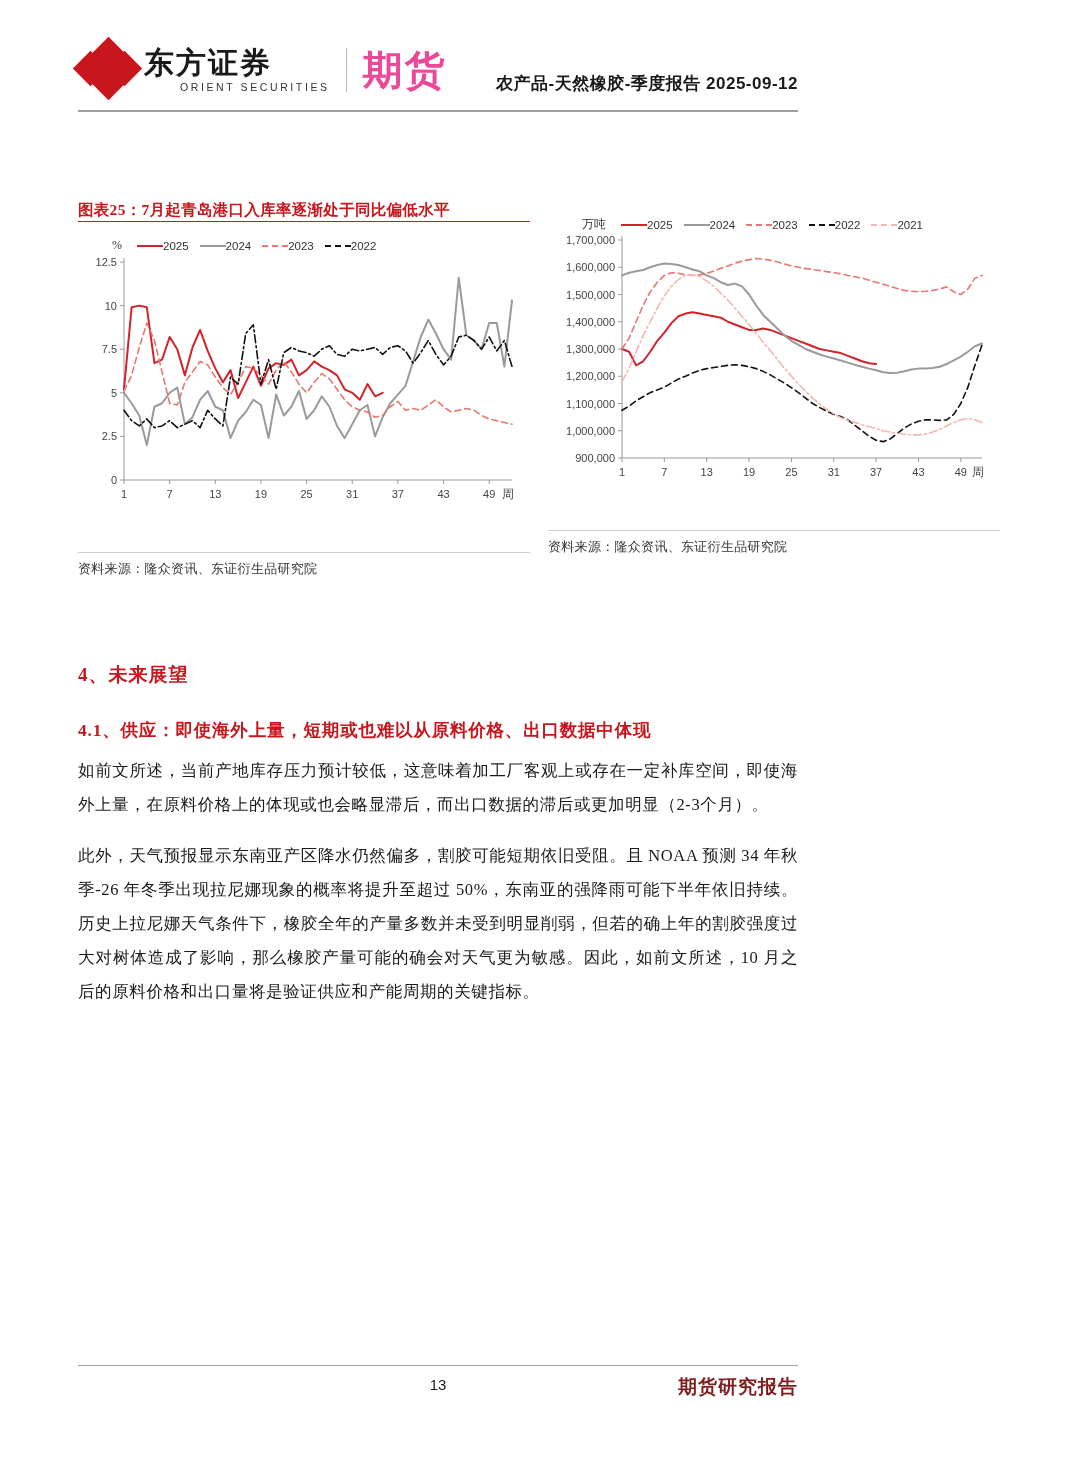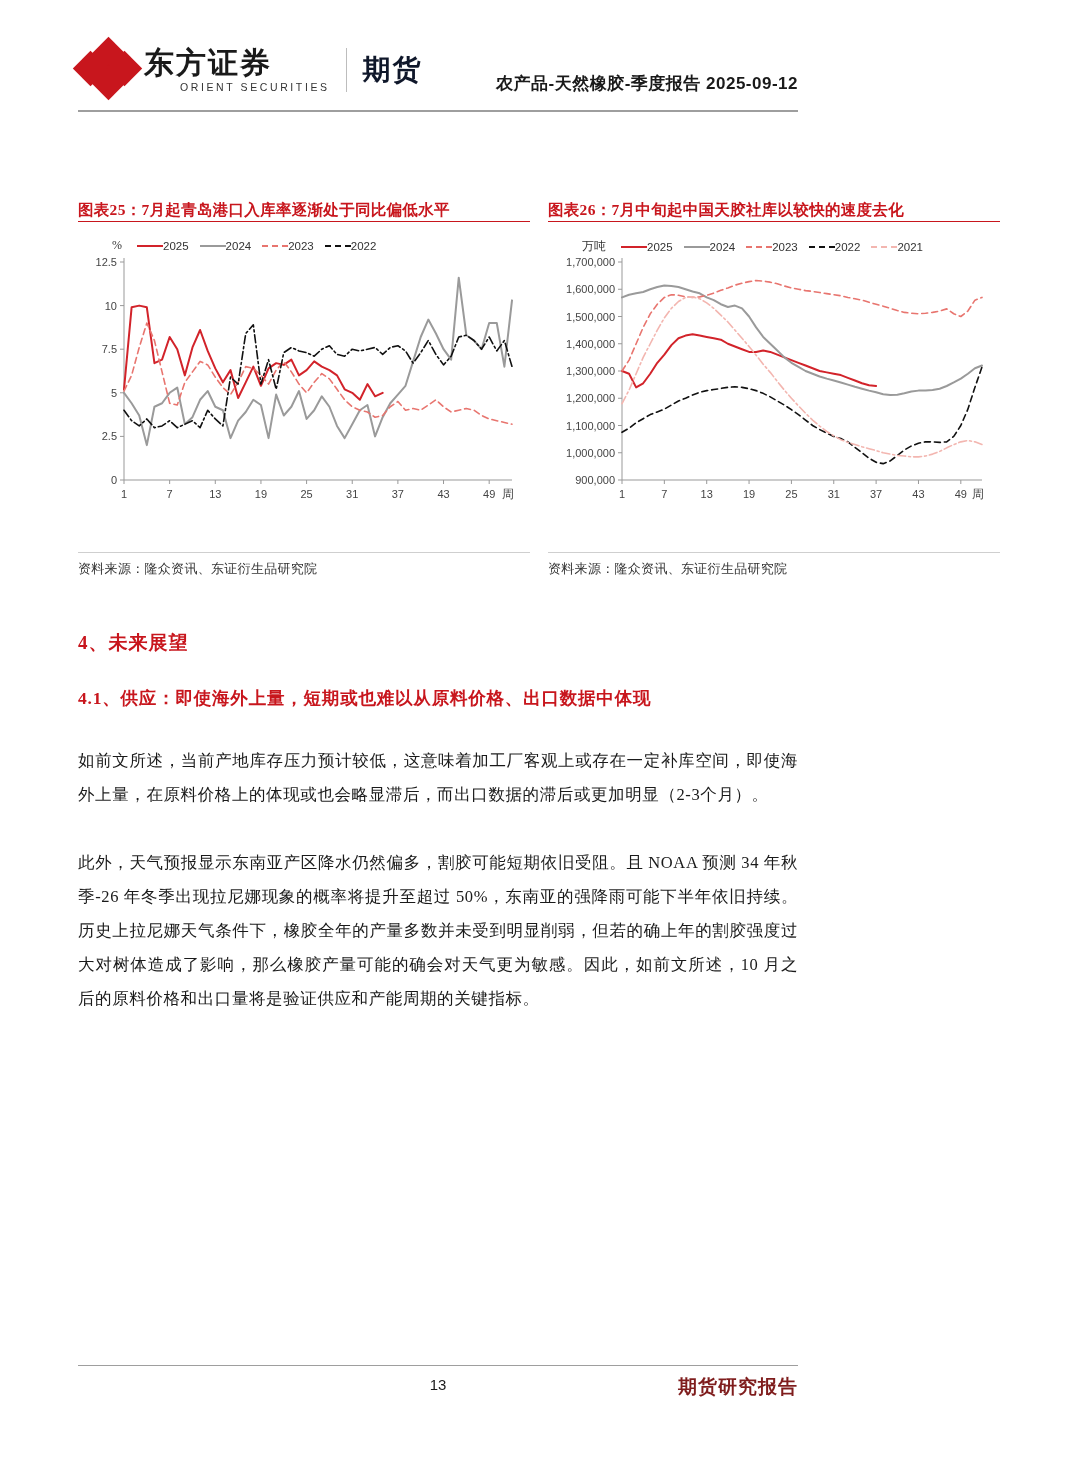--- a/index.html
+++ b/index.html
@@ -75,23 +75,23 @@
   }
   .logo-div {
     width: 1px;
     height: 44px;
     background: #bdbdbd;
     margin: 0 16px;
   }
   .logo-qh {
     font-family: Liberation Sans, sans-serif;
     font-weight: bold;
-    font-size: 28px;
+    font-size: 40px;
     letter-spacing: 2px;
-    color: #0f172a;
+    color: #ec4899;
   }
   .header-rule {
     position: absolute;
     left: 0;
     right: 0;
     top: 110px;
     height: 2px;
     background: #9e9e9e;
   }
   .header-meta {
@@ -172,37 +172,37 @@
     fill: #444;
   }
   .axis-unit {
     font-family: "Liberation Serif", serif;
     font-size: 12px;
     fill: #444;
   }
 
   
   .section-h1 {
-    margin-top: 52px;
+    margin-top: 84px;
     font-family: "Liberation Serif", serif;
     font-weight: bold;
     font-size: 19px;
     color: #c8161d;
     letter-spacing: 1px;
   }
   .section-h2 {
     margin-top: 30px;
     font-family: "Liberation Serif", serif;
     font-weight: bold;
     font-size: 17.5px;
     color: #c8161d;
     letter-spacing: 0.8px;
   }
   .para {
-    margin-top: 34px;
+    margin-top: 12px;
     font-family: "Liberation Serif", serif;
     font-size: 16.5px;
     line-height: 34px;
     color: #1a1a1a;
     text-align: justify;
     letter-spacing: 0.6px;
   }
 
   
   .footer {
@@ -324,21 +324,20 @@
             <path d="M46.00 167.31 L53.61 85.34 L61.22 83.60 L68.82 85.34 L76.43 141.15 L84.04 137.66 L91.65 114.99 L99.25 127.20 L106.86 153.36 L114.47 125.46 L122.08 108.02 L129.69 128.94 L137.29 146.38 L144.90 160.34 L152.51 148.13 L160.12 176.03 L167.73 160.34 L175.33 144.64 L182.94 163.82 L190.55 146.38 L198.16 141.15 L205.76 142.90 L213.37 137.66 L220.98 153.36 L228.59 148.13 L236.20 139.41 L243.80 144.64 L251.41 148.13 L259.02 153.36 L266.63 167.31 L274.24 170.80 L281.84 177.78 L289.45 162.08 L297.06 174.29 L304.67 170.80 " fill="none" stroke="#d2232a" stroke-width="2" stroke-linejoin="round" stroke-linecap="round"></path>
             <path d="M46.00 170.80 L53.61 181.26 L61.22 193.47 L68.82 223.12 L76.43 184.75 L84.04 181.26 L91.65 170.80 L99.25 165.57 L106.86 202.19 L114.47 195.22 L122.08 177.78 L129.69 169.06 L137.29 184.75 L144.90 188.24 L152.51 216.14 L160.12 198.70 L167.73 189.98 L175.33 177.78 L182.94 183.01 L190.55 216.14 L198.16 172.54 L205.76 193.47 L213.37 184.75 L220.98 169.06 L228.59 196.96 L236.20 188.24 L243.80 174.29 L251.41 184.75 L259.02 203.94 L266.63 216.14 L274.24 202.19 L281.84 188.24 L289.45 183.01 L297.06 214.40 L304.67 195.22 L312.27 181.26 L319.88 172.54 L327.49 163.82 L335.10 139.41 L342.71 114.99 L350.31 97.55 L357.92 111.50 L365.53 127.20 L373.14 137.66 L380.75 55.70 L388.35 113.25 L395.96 118.48 L403.57 127.20 L411.18 101.04 L418.78 101.04 L426.39 144.64 L434.00 78.37 " fill="none" stroke="#9a9a9a" stroke-width="2" stroke-linejoin="round" stroke-linecap="round"></path>
             <path d="M46.00 169.06 L53.61 153.36 L61.22 125.46 L68.82 101.04 L76.43 118.48 L84.04 149.87 L91.65 181.26 L99.25 183.01 L106.86 160.34 L114.47 149.87 L122.08 139.41 L129.69 142.90 L137.29 155.10 L144.90 165.57 L152.51 172.54 L160.12 160.34 L167.73 144.64 L175.33 146.38 L182.94 153.36 L190.55 162.08 L198.16 148.13 L205.76 139.41 L213.37 149.87 L220.98 162.08 L228.59 170.80 L236.20 160.34 L243.80 151.62 L251.41 156.85 L259.02 167.31 L266.63 177.78 L274.24 184.75 L281.84 188.24 L289.45 189.98 L297.06 195.22 L304.67 193.47 L312.27 184.75 L319.88 179.52 L327.49 188.24 L335.10 186.50 L342.71 188.24 L350.31 183.01 L357.92 177.78 L365.53 184.75 L373.14 189.98 L380.75 188.24 L388.35 186.50 L395.96 188.24 L403.57 193.47 L411.18 196.96 L418.78 198.70 L426.39 200.45 L434.00 202.19 " fill="none" stroke="#e8756f" stroke-width="1.6" stroke-linejoin="round" stroke-linecap="round" stroke-dasharray="6,4"></path>
             <path d="M46.00 188.24 L53.61 198.70 L61.22 203.94 L68.82 196.96 L76.43 205.68 L84.04 203.94 L91.65 198.70 L99.25 205.68 L106.86 202.19 L114.47 198.70 L122.08 205.68 L129.69 188.24 L137.29 196.96 L144.90 203.94 L152.51 155.10 L160.12 162.08 L167.73 111.50 L175.33 102.78 L182.94 162.08 L190.55 137.66 L198.16 167.31 L205.76 130.69 L213.37 125.46 L220.98 128.94 L228.59 130.69 L236.20 134.18 L243.80 127.20 L251.41 123.71 L259.02 132.43 L266.63 134.18 L274.24 127.20 L281.84 128.94 L289.45 127.20 L297.06 125.46 L304.67 132.43 L312.27 125.46 L319.88 123.71 L327.49 128.94 L335.10 141.15 L342.71 130.69 L350.31 118.48 L357.92 132.43 L365.53 142.90 L373.14 134.18 L380.75 114.99 L388.35 113.25 L395.96 118.48 L403.57 127.20 L411.18 114.99 L418.78 128.94 L426.39 118.48 L434.00 144.64 " fill="none" stroke="#111111" stroke-width="1.6" stroke-linejoin="round" stroke-linecap="round" stroke-dasharray="8,3,2,3"></path>
           </svg>
       </div>
       <div class="fig-source">资料来源：隆众资讯、东证衍生品研究院</div>
     </div>
 
     <div class="figure">
-      <div class="fig-title">图表26：7月中旬起中国天胶社库以较快的速度去化</div>
       <div class="fig-body">
         <div class="legend">
           <span class="unit">万吨</span>
           <span class="legend-item">
             <span class="swatch" style="border-top-color:#d2232a;border-top-width:2.5px;"></span>
             <span>2025</span>
           </span>
           <span class="legend-item">
             <span class="swatch" style="border-top-color:#9a9a9a;border-top-width:2.5px;"></span>
             <span>2024</span>

